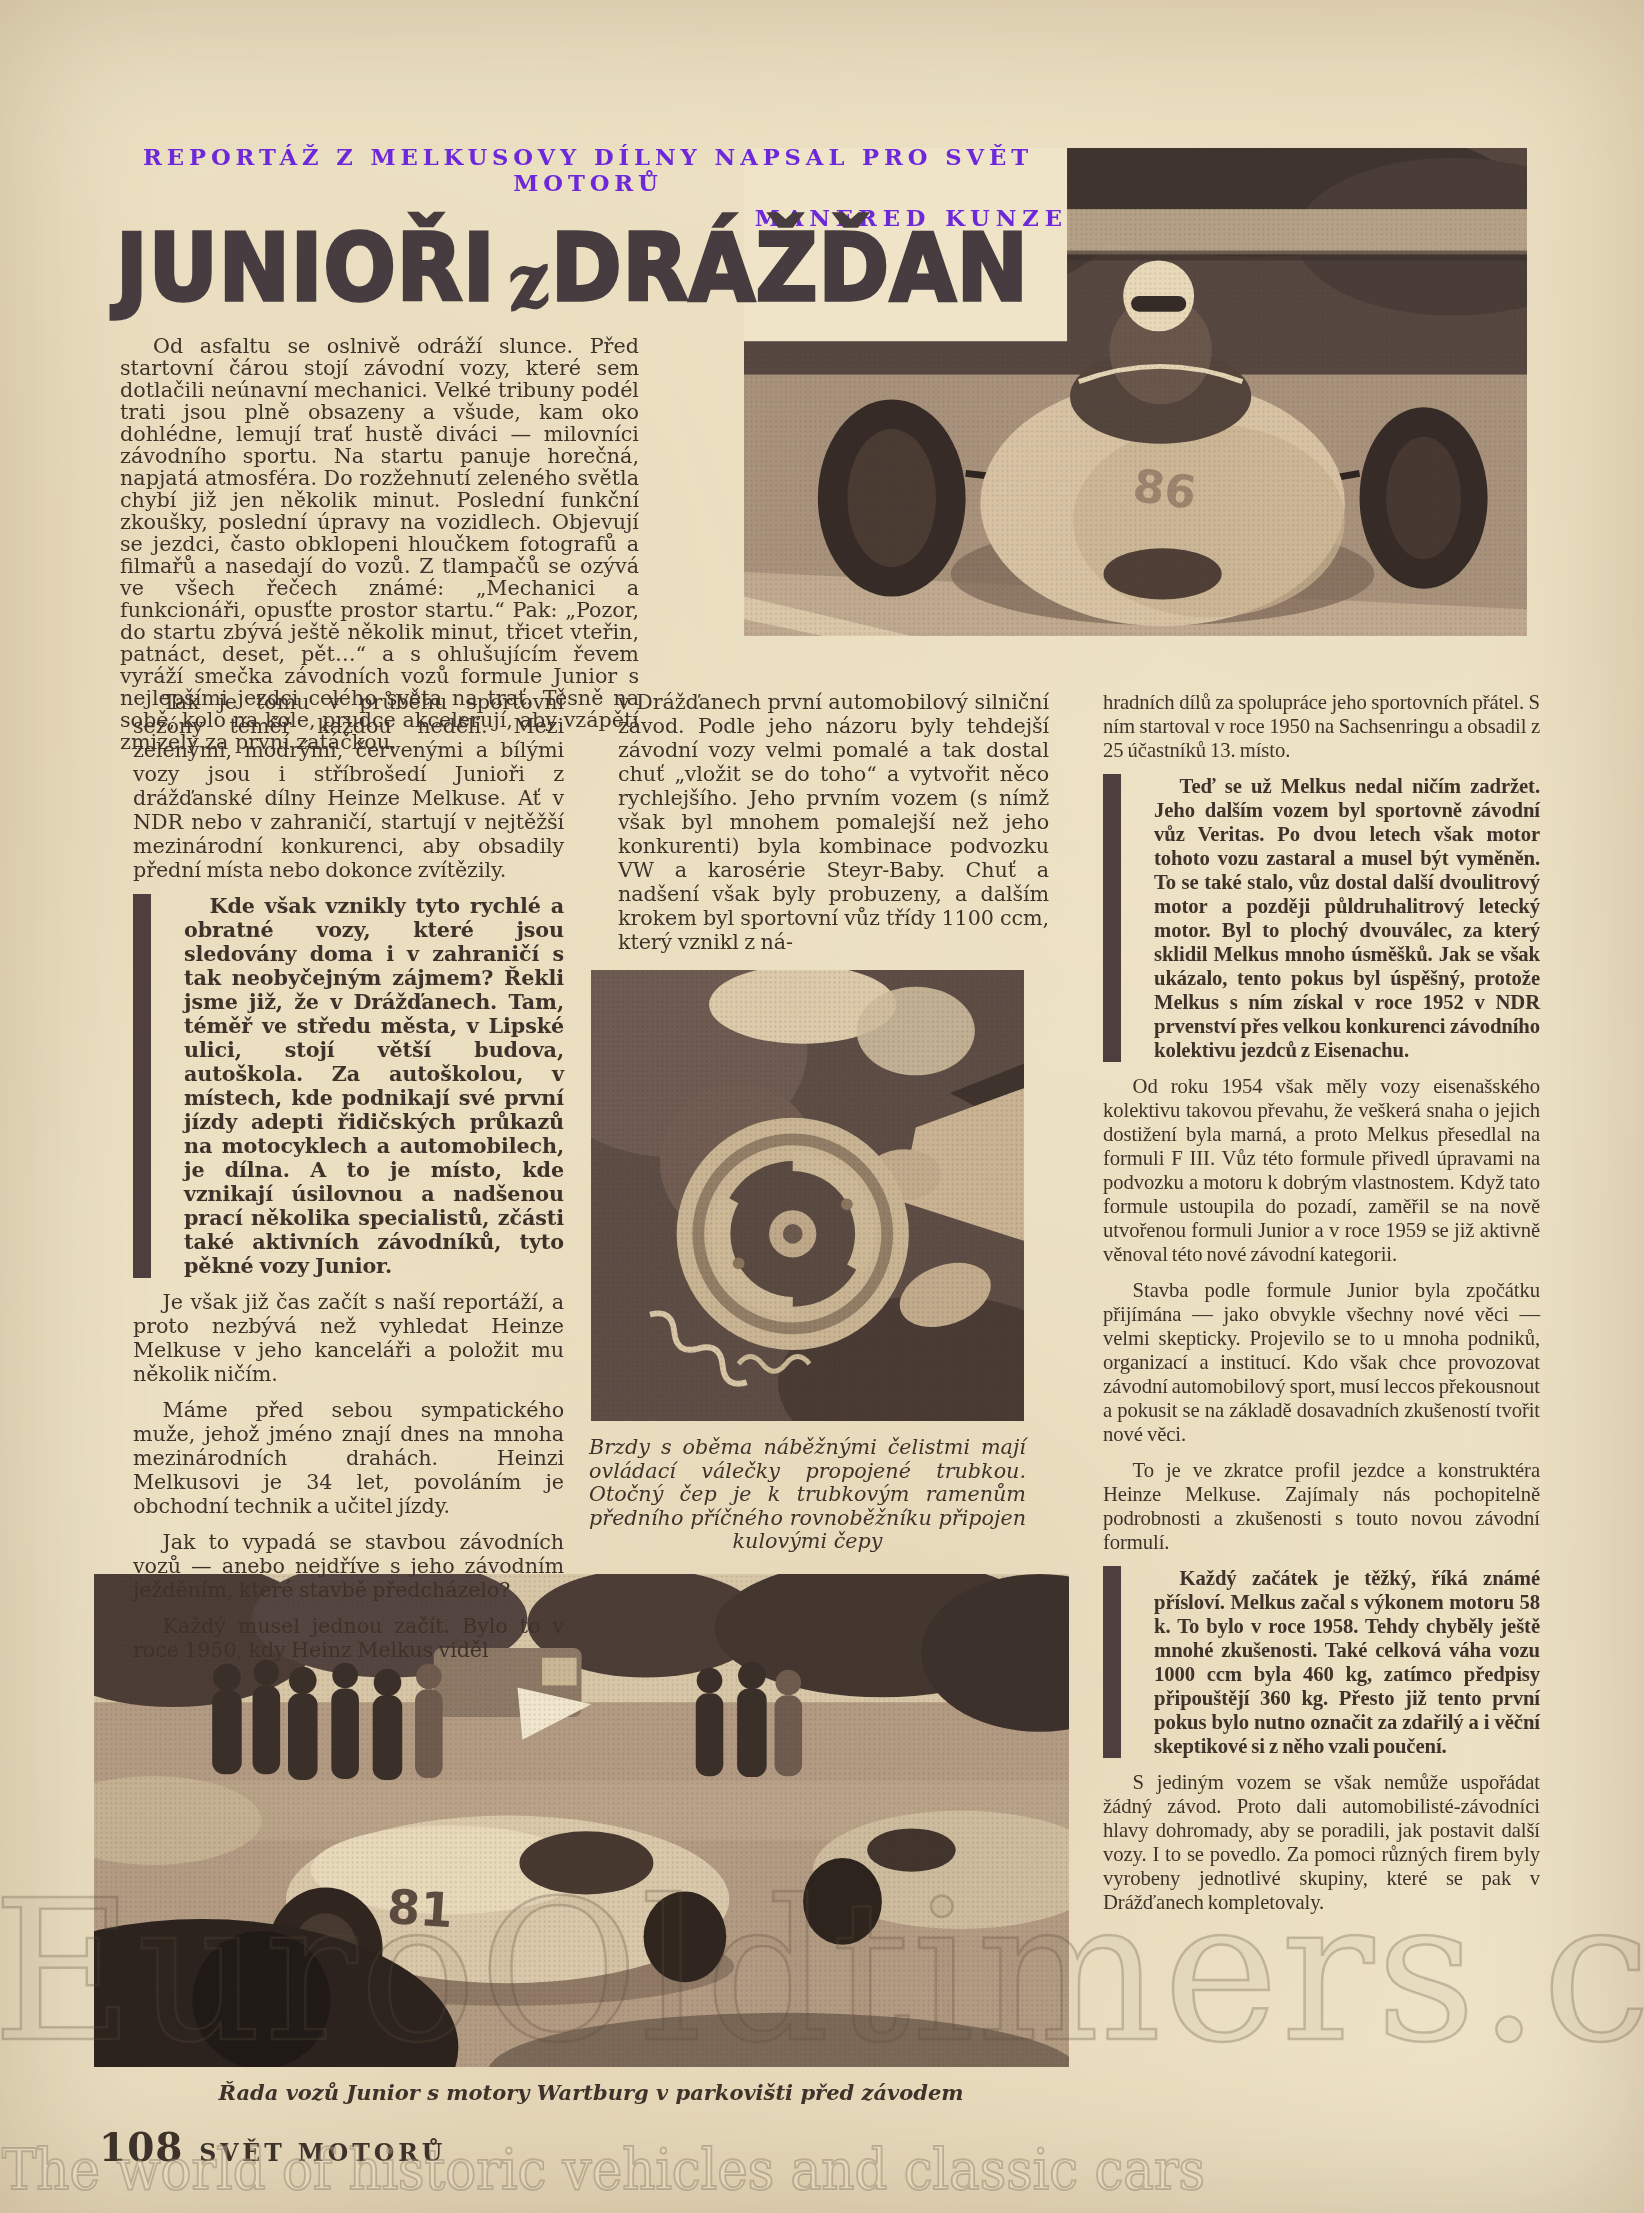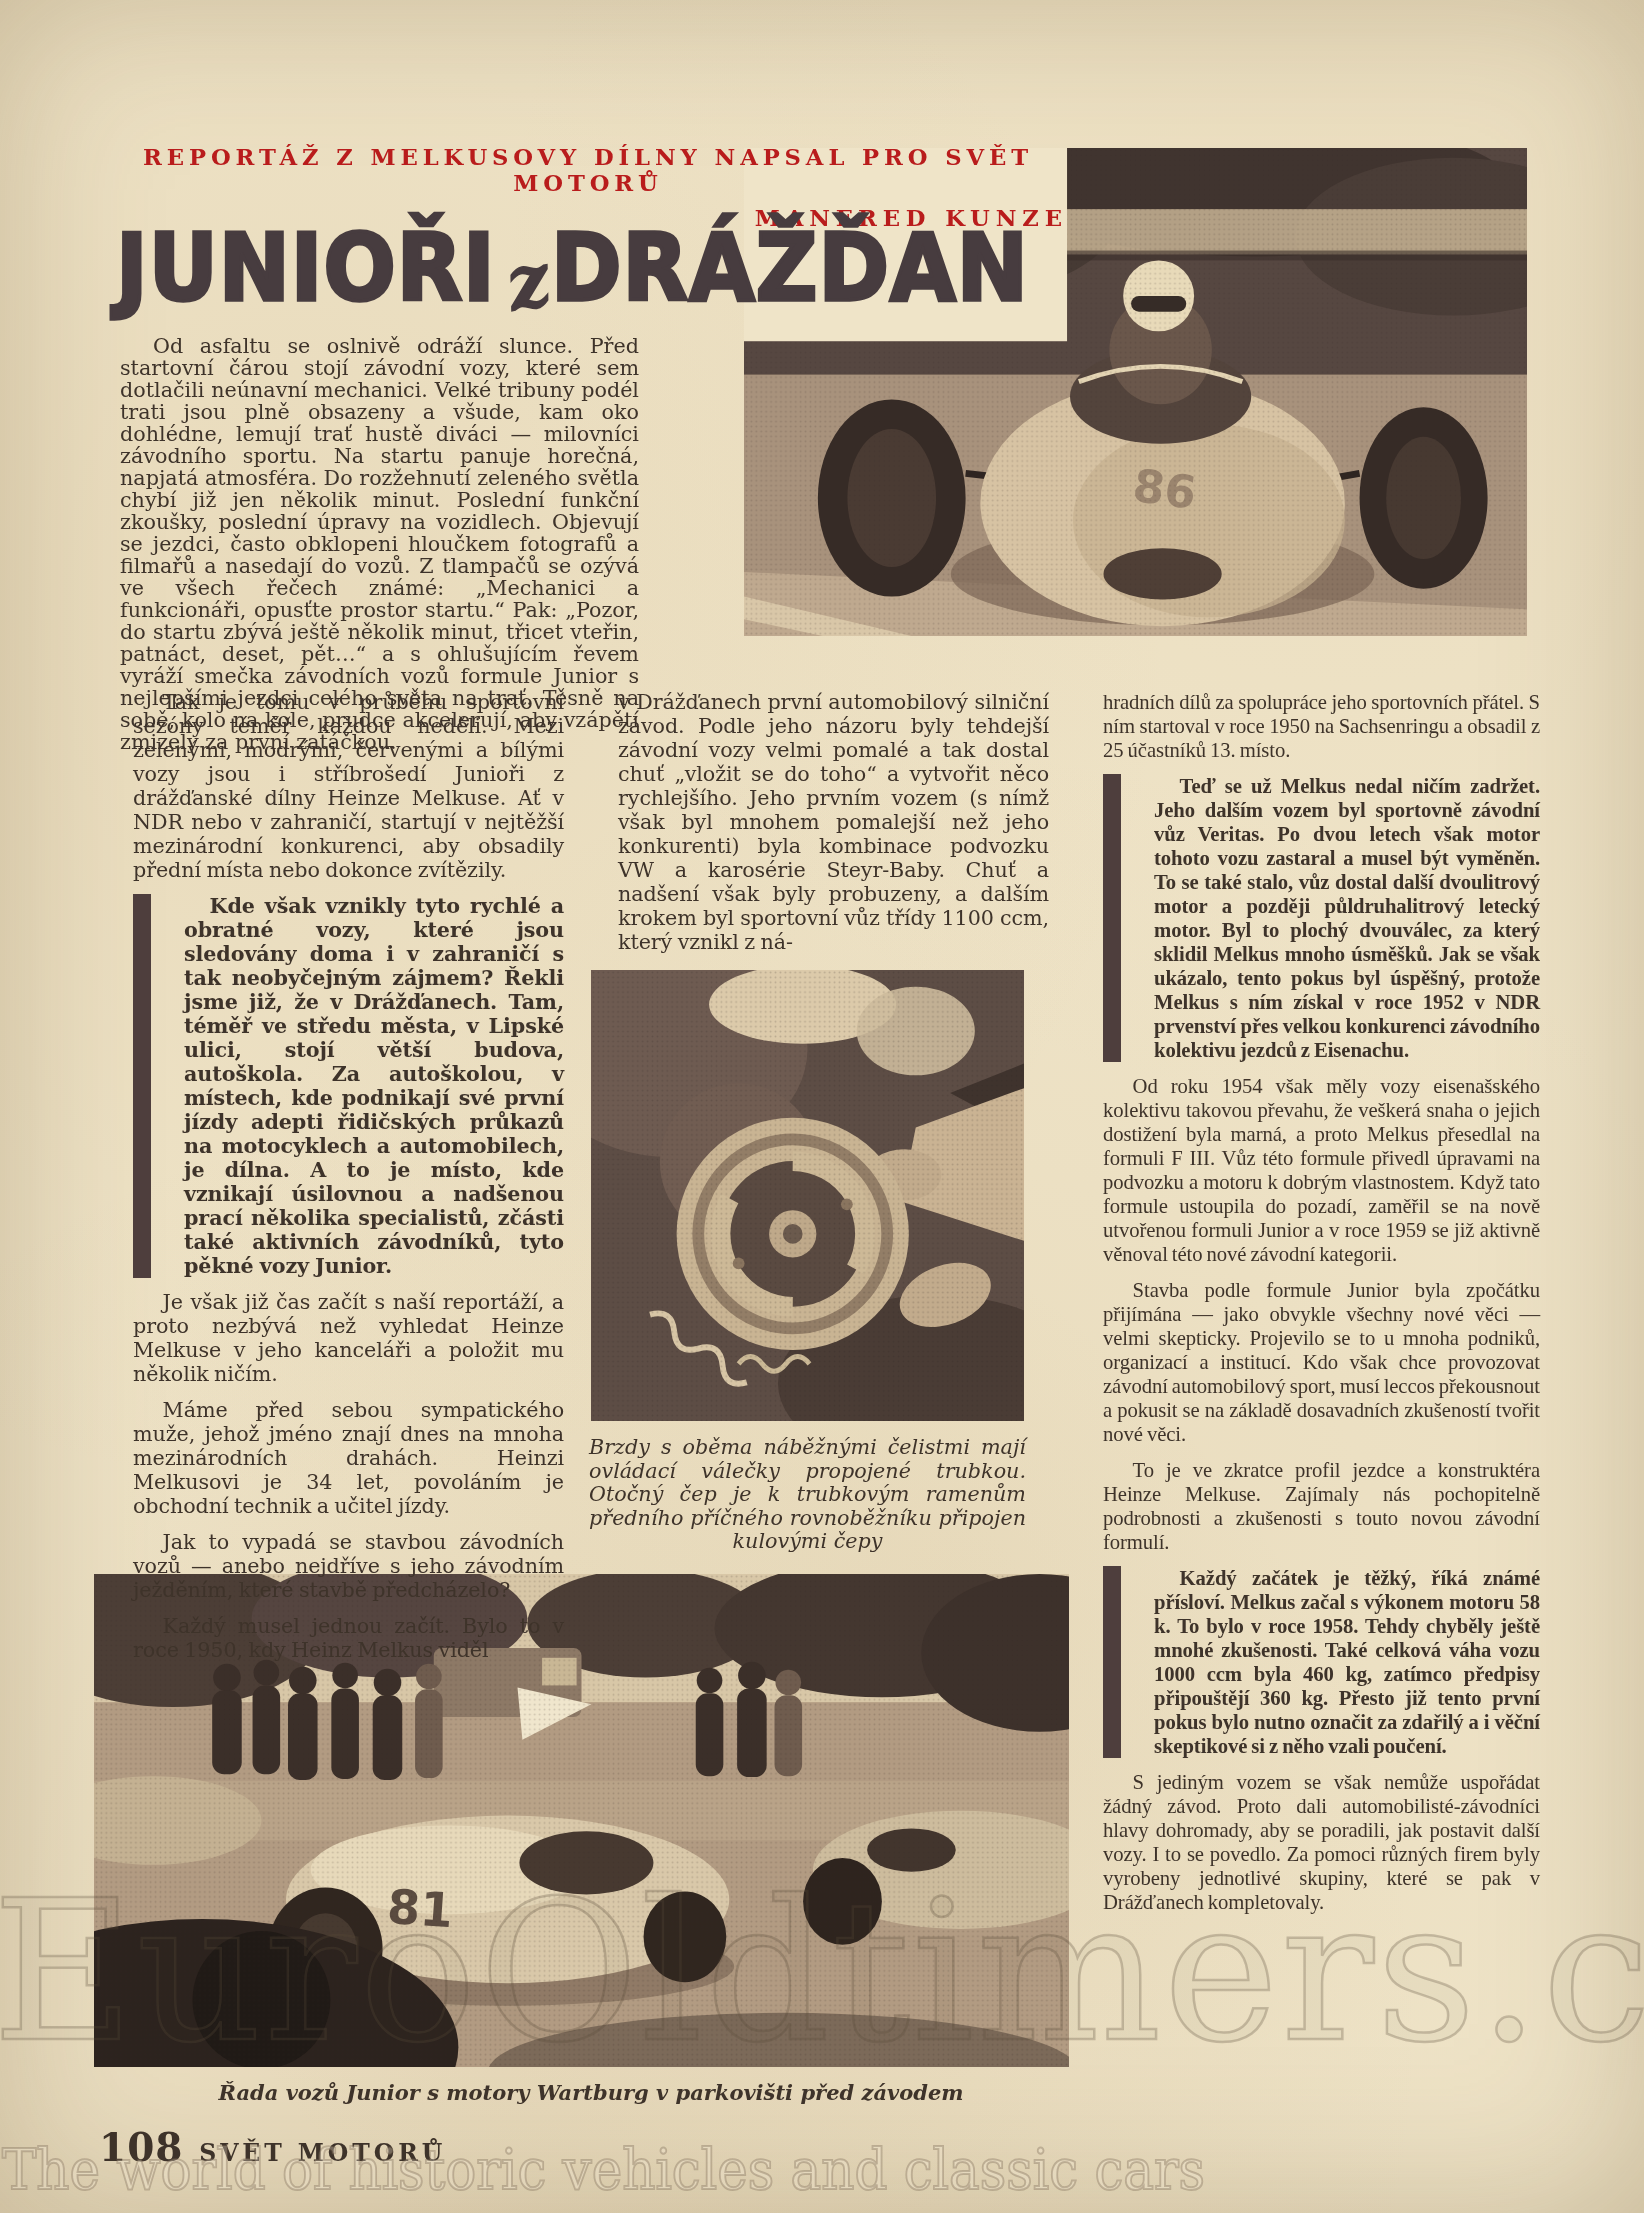--- a/index.html
+++ b/index.html
@@ -14,21 +14,21 @@
     content:""; position:absolute; inset:0; z-index:0; pointer-events:none;
     background-image:
       radial-gradient(circle at 18% 28%, rgba(190,160,110,0.14), transparent 42%),
       radial-gradient(circle at 82% 12%, rgba(200,170,120,0.10), transparent 36%),
       radial-gradient(circle at 58% 72%, rgba(180,150,100,0.10), transparent 46%),
       radial-gradient(circle at 30% 92%, rgba(170,140,95,0.12), transparent 40%);
   }
   .kicker {
     position:absolute; left:108px; top:144px; width:960px; z-index:2;
     text-align:center; font-weight:bold; font-size:22.7px; letter-spacing:4.9px;
-    color:#b91c1c;
+    color:#6d28d9;
   }
   .kicker .line2 { margin-top:8.9px; letter-spacing:5.9px;text-align:right; }
   .title {
     position:absolute; left:116px; top:229px; z-index:3; white-space:nowrap;
     font-family:"DejaVu Sans", sans-serif; font-weight:bold; color:#473c3f; margin:0;
   }
   .title .word {
     display:inline-block; font-size:85px; line-height:85px; letter-spacing:1px;
     -webkit-text-stroke:3.4px #473c3f; transform:scaleY(1.1); transform-origin:bottom;
   }

